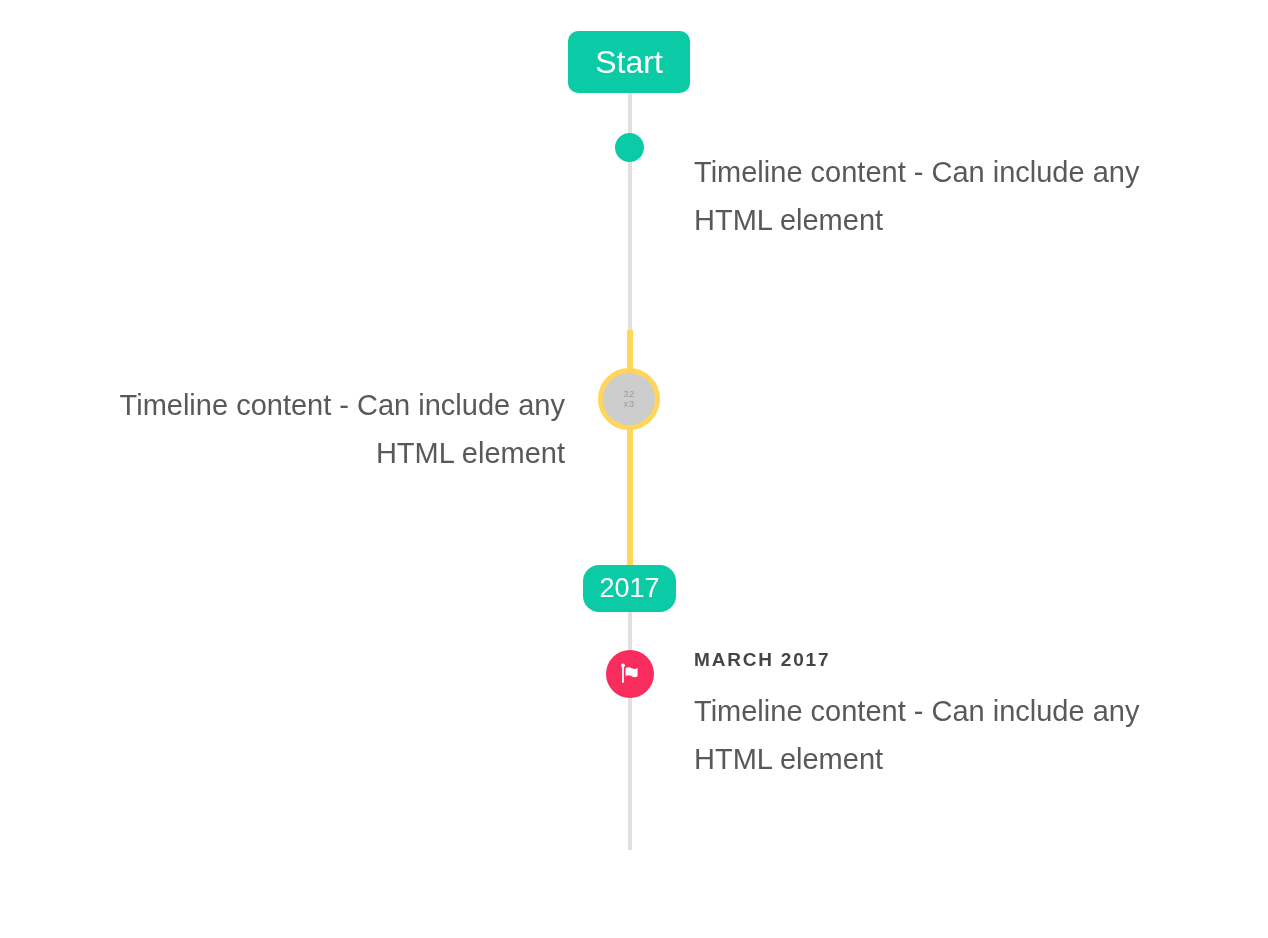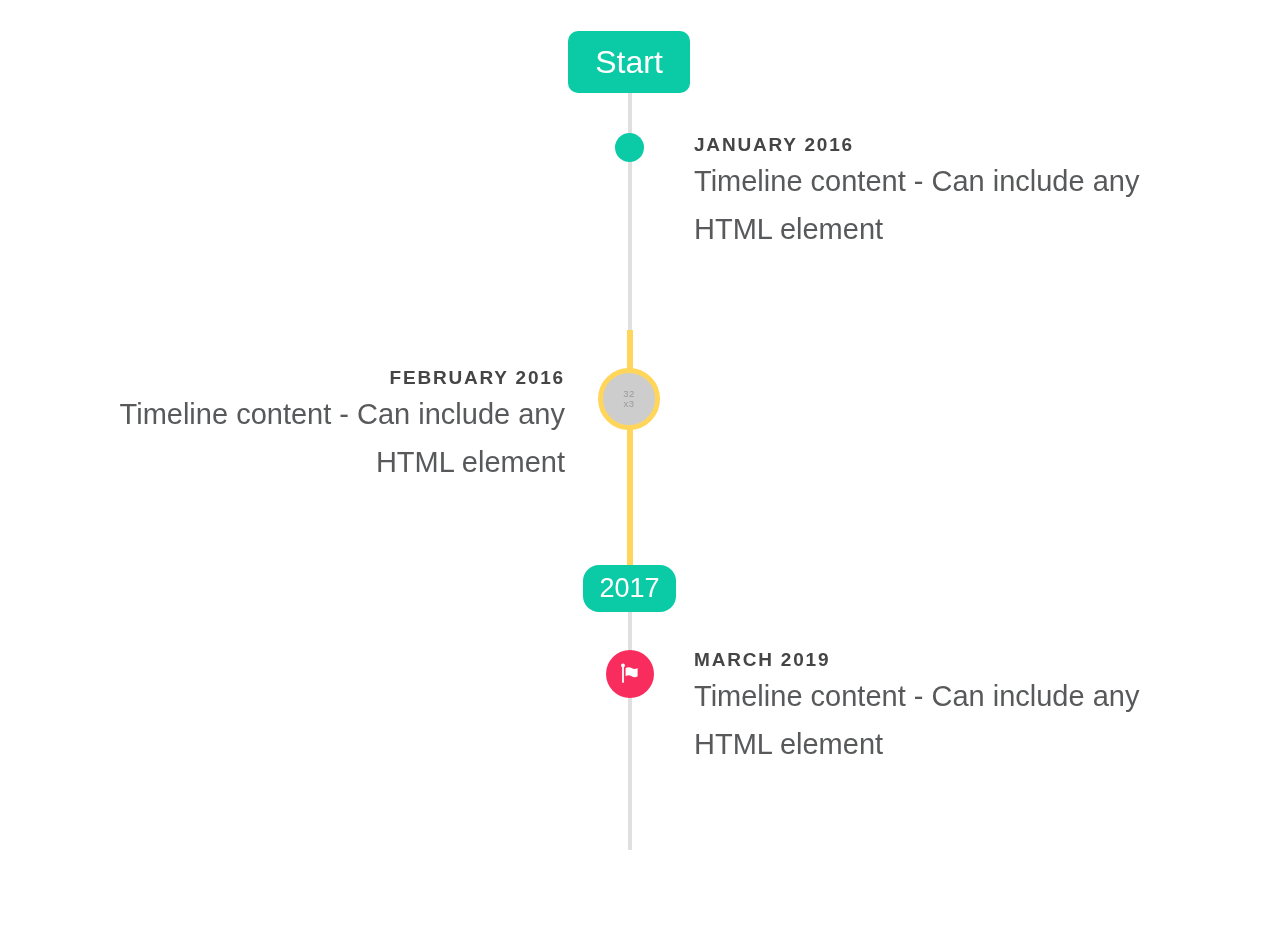--- a/index.html
+++ b/index.html
@@ -94,72 +94,71 @@
   .entry-feb { right: 703px; top: 366px; }
   .entry-mar { left: 694px; top: 648px; }
   .entry-title {
     font-size: 19px;
     line-height: 24px;
     font-weight: bold;
     letter-spacing: 1.8px;
     color: var(--title-text, #454545);
   }
   .entry-content {
+    margin-top: 15px;
     font-size: 29px;
     line-height: 48px;
     color: var(--content-text, #58595B);
   }
 </style>
 </head>
 <body>
 
 <div class="stage">
 
   <div class="rail rail-gray"></div>
   <div class="rail rail-yellow"></div>
 
   <div class="badge badge-start">
     <span>Start</span>
   </div>
 
   <div class="marker marker-dot"></div>
   <div class="entry entry-right entry-jan">
-    <div class="entry-title">JANUARY 2016</div>
     <div class="entry-content">
       <div>Timeline content - Can include any</div>
       <div>HTML element</div>
     </div>
   </div>
 
   <div class="marker marker-placeholder">
     <div class="placeholder-text">32x32</div>
   </div>
   <div class="entry entry-left entry-feb">
-    <div class="entry-title">FEBRUARY 2016</div>
     <div class="entry-content">
       <div>Timeline content - Can include any</div>
       <div>HTML element</div>
     </div>
   </div>
 
   <div class="badge badge-year">
     <span>2017</span>
   </div>
 
   <div class="marker marker-flag">
     <span style="display:flex;">
       <svg width="24" height="24" viewBox="0 0 24 24" fill="#ffffff" xmlns="http://www.w3.org/2000/svg">
         <circle cx="5" cy="3.4" r="1.9"></circle>
         <rect x="4.1" y="4.6" width="1.8" height="16.4" rx="0.9"></rect>
         <path d="M7.6 6.1 C9.6 4.8 11.6 4.8 13.6 6.1 C15.6 7.4 17.6 7.4 19.6 6.1 L19.6 14.3 C17.6 15.6 15.6 15.6 13.6 14.3 C11.6 13.0 9.6 13.0 7.6 14.3 Z"></path>
       </svg>
     </span>
   </div>
   <div class="entry entry-right entry-mar">
-    <div class="entry-title">MARCH 2019</div>
+    <div class="entry-title">MARCH 2017</div>
     <div class="entry-content">
       <div>Timeline content - Can include any</div>
       <div>HTML element</div>
     </div>
   </div>
 
 
 </div>
 
 </body></html>

